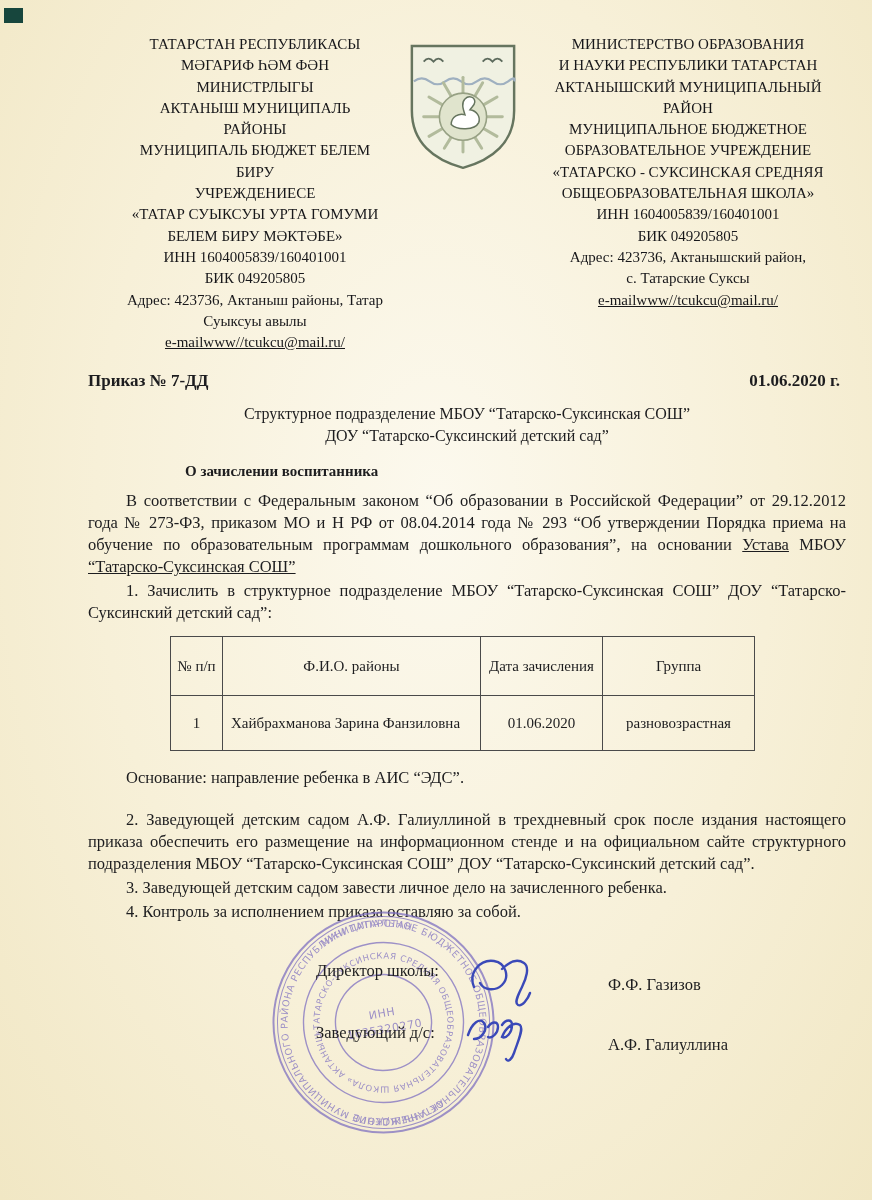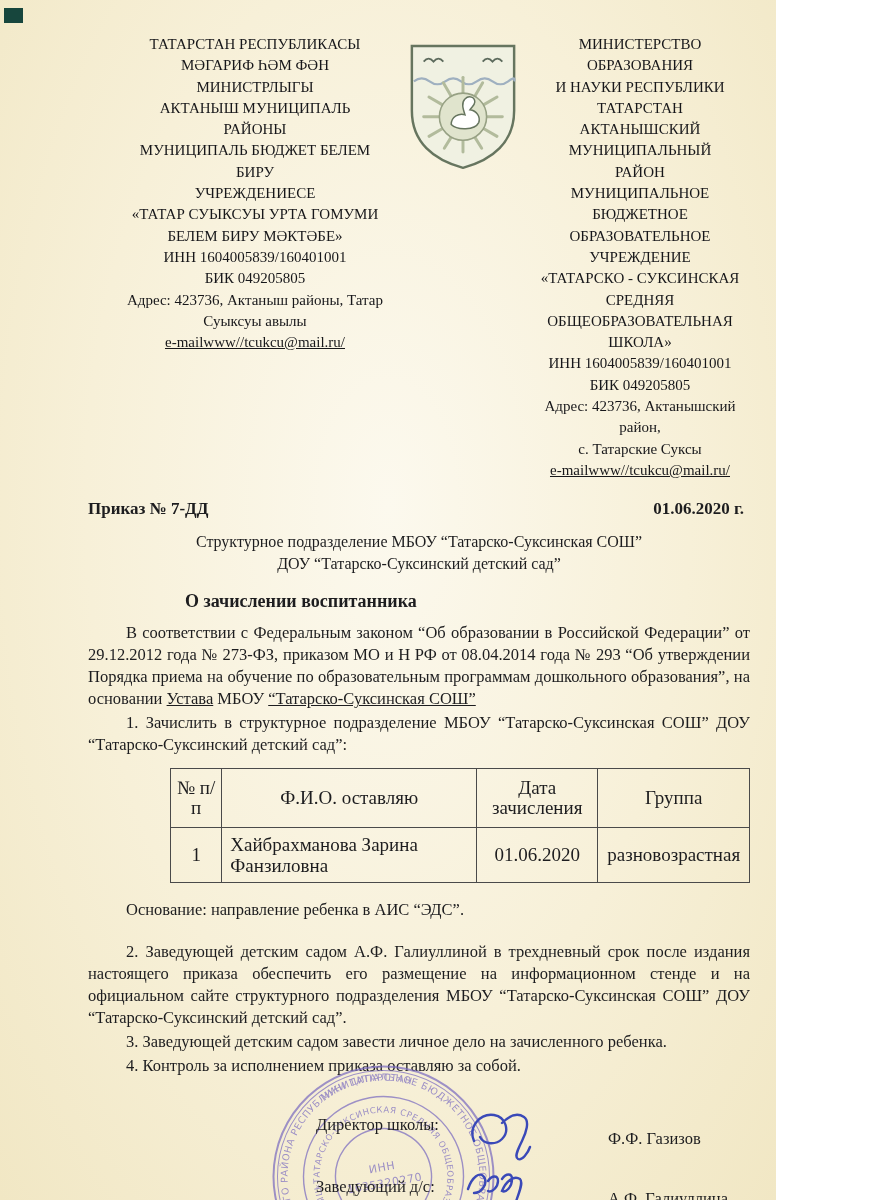--- a/index.html
+++ b/index.html
@@ -1,39 +1,39 @@
 <!DOCTYPE html>
 <html><head>
 <meta charset="utf-8">
 <style>
   html,body{margin:0;padding:0;}
   .scan{
-    position:relative;width:776px;height:1200px;overflow:hidden;box-sizing:border-box;
+    position:relative;width:872px;height:1200px;overflow:hidden;box-sizing:border-box;
     background:radial-gradient(ellipse at 50% 42%, #fcf9ee 0%, #f7f0d8 55%, #f1e7c4 100%);
     font-family:"Liberation Serif","DejaVu Serif",serif;color:#1d1d1f;
   }
   .corner-mark{position:absolute;left:4px;top:8px;width:19px;height:15px;background:#17463d;}
   .inner{position:absolute;inset:0;padding:34px 26px 0 88px;box-sizing:border-box;}
   
   .hdr{display:flex;align-items:flex-start;}
   .hdr-col{font-size:15px;line-height:21.3px;text-align:center;color:#17171a;}
   .hdr-left{width:282px;margin-left:26px;}
   .hdr-right{flex:1;margin-left:6px;}
   .emblem{width:118px;flex:0 0 118px;margin:6px 2px 0 8px;}
   .u{text-decoration:underline;}
   
   .order-line{display:flex;justify-content:space-between;font-weight:bold;font-size:17px;margin-top:18px;gap:48px;}
   .order-date{margin-right:6px;}
   .center-lines{text-align:center;font-size:16px;line-height:22px;margin-top:12px;}
-  .subject{font-weight:bold;font-size:18px;margin:16px 0 0 97px;}
+  .subject{font-weight:bold;font-size:15px;margin:16px 0 0 97px;}
   .para{font-size:16.5px;line-height:22px;text-align:justify;text-indent:38px;margin:10px 0 0 0;}
   .no-just{text-align:left;}
   .resolve{text-align:center;font-size:16.5px;margin:0;}
   
-  table.enroll{border-collapse:collapse;margin:12px 0 0 82px;font-size:19px;padding-left:31px;}
+  table.enroll{border-collapse:collapse;margin:12px 0 0 82px;font-size:15px;padding-left:31px;}
   table.enroll th,table.enroll td{border:1.4px solid #4a4a4a;vertical-align:middle;}
   table.enroll th{font-weight:normal;text-align:center;padding:7px 4px;line-height:20px;height:44px;}
   .col-num{width:52px;}
   .col-name{width:258px;}
   .col-date{width:122px;}
   .col-group{width:152px;}
   td.c{text-align:center;}
   td.name-cell{padding:4px 8px;line-height:21px;}
   table.enroll td{height:46px;}
   
@@ -130,21 +130,21 @@
     <table class="enroll">
       <colgroup>
         <col class="col-num">
           <col class="col-name">
           <col class="col-date">
           <col class="col-group">
       </colgroup>
       <thead>
         <tr>
           <th>№ п/п</th>
-          <th>Ф.И.О. оставляю</th>
+          <th>Ф.И.О. районы</th>
           <th>Дата зачисления</th>
           <th>Группа</th>
         </tr>
       </thead>
       <tbody>
         <tr>
           <td class="c">1</td>
           <td class="name-cell">Хайбрахманова Зарина Фанзиловна</td>
           <td class="c">01.06.2020</td>
           <td class="c">разновозрастная</td>

